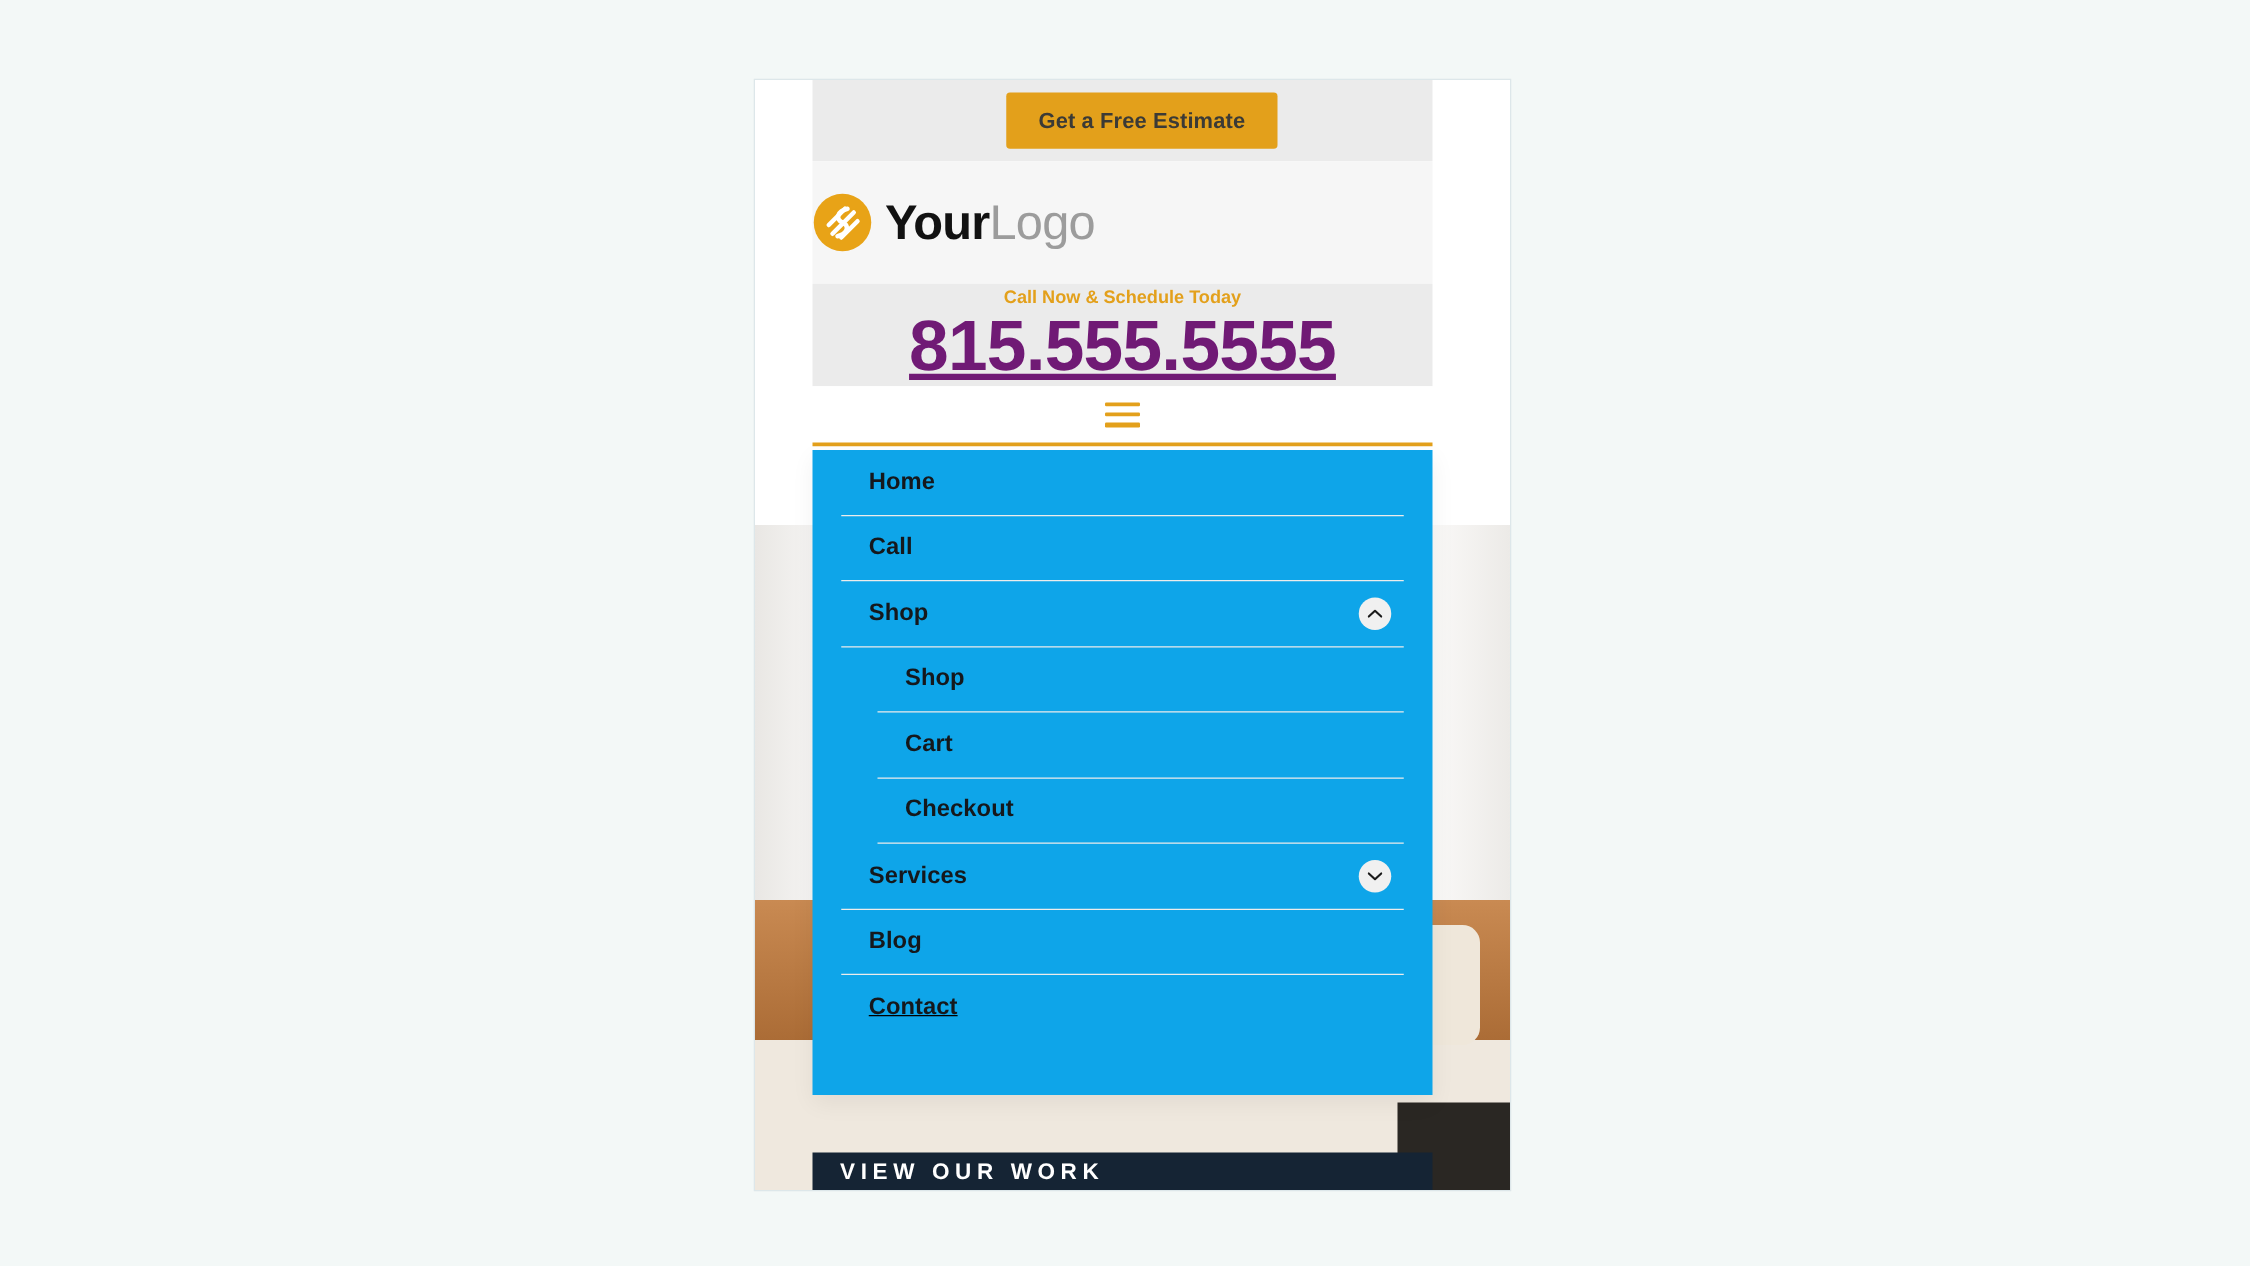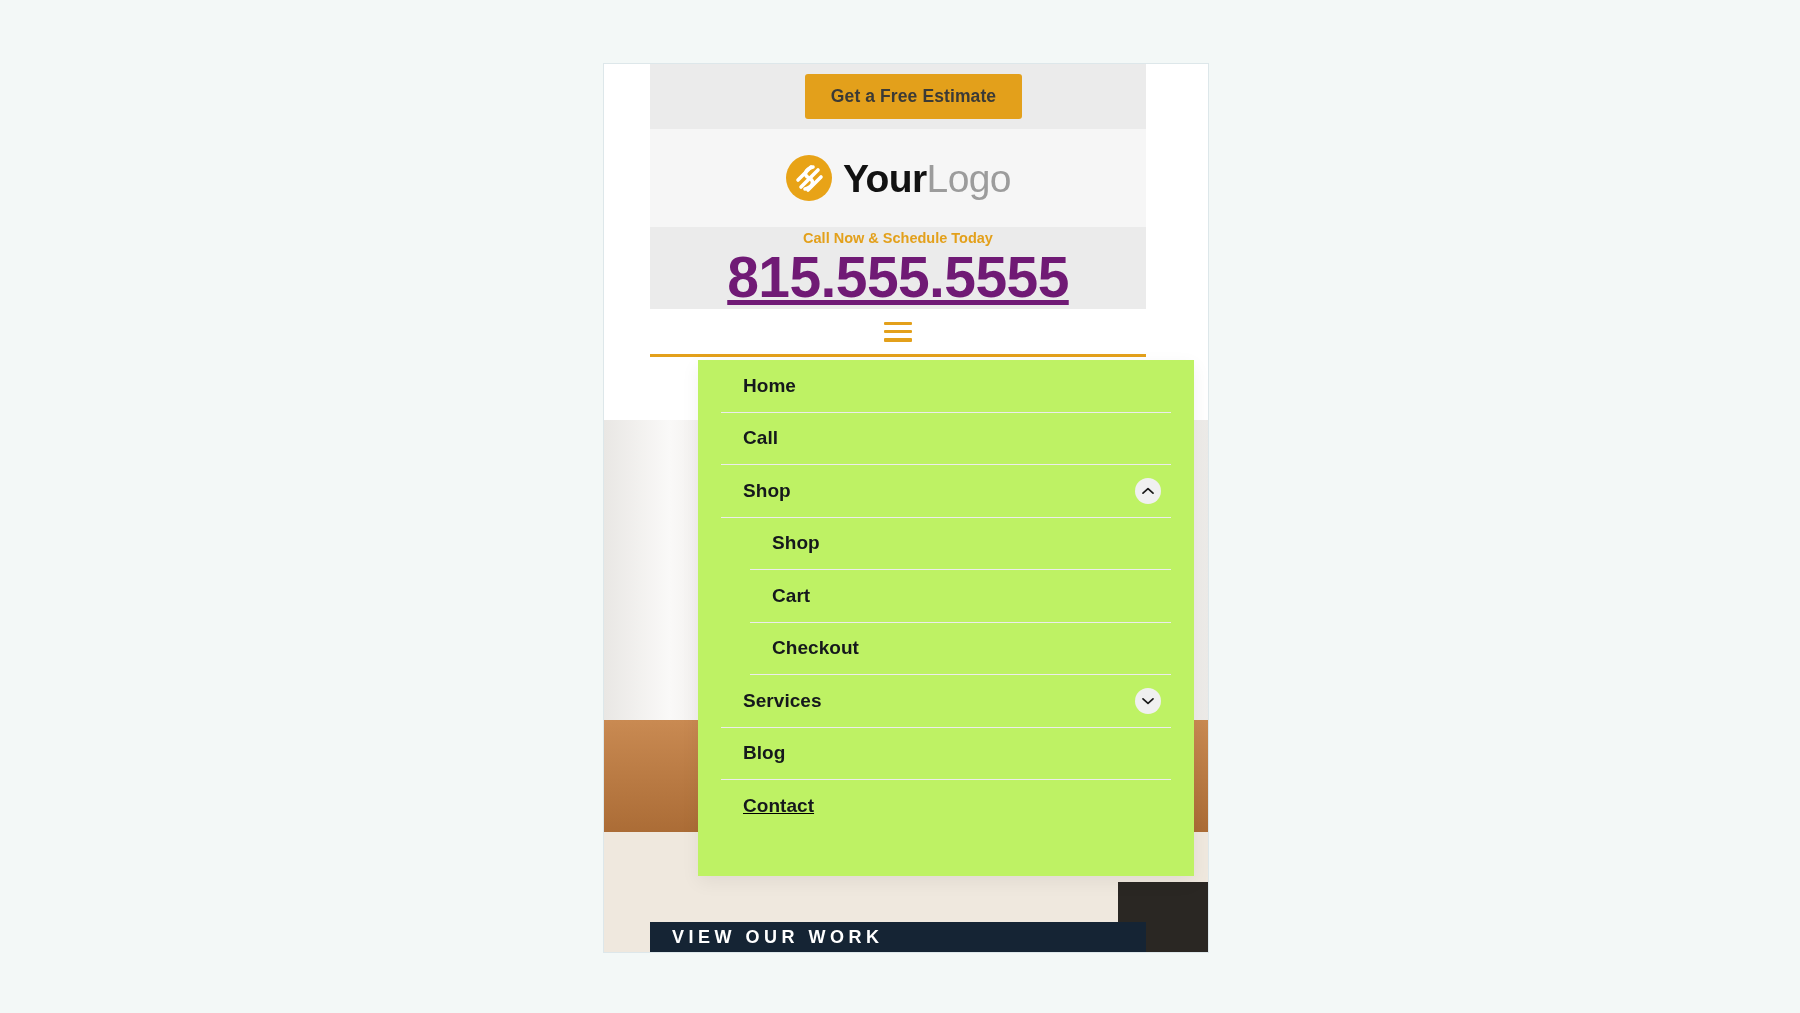--- a/index.html
+++ b/index.html
@@ -114,21 +114,20 @@
   
   #logo-band {
     position: absolute;
     left: 46px;
     top: 65px;
     width: 496px;
     height: 98px;
     background: #f6f6f6;
     display: flex;
     align-items: center;
-    justify-content: center;
   }
   #logo-lockup {
     display: flex;
     align-items: center;
     gap: 10px;
   }
   #logo-mark {
     width: 48px;
     height: 48px;
     flex: 0 0 48px;
@@ -201,24 +200,23 @@
     border-radius: 1px;
   }
 
   
   #mobile-menu {
     position: absolute;
     left: 46px;
     top: 296px;
     width: 496px;
     height: 516px;
-    background: #bef264;
+    background: #0ea5e9;
     box-shadow: 0 6px 18px rgba(0,0,0,0.06);
     overflow: hidden;
-    margin-left: 48px;
   }
 
   .menu-row {
     position: relative;
     height: 52.5px;
     display: flex;
     align-items: center;
     padding-left: 22px;
     padding-right: 18px;
     margin: 0 23px;

